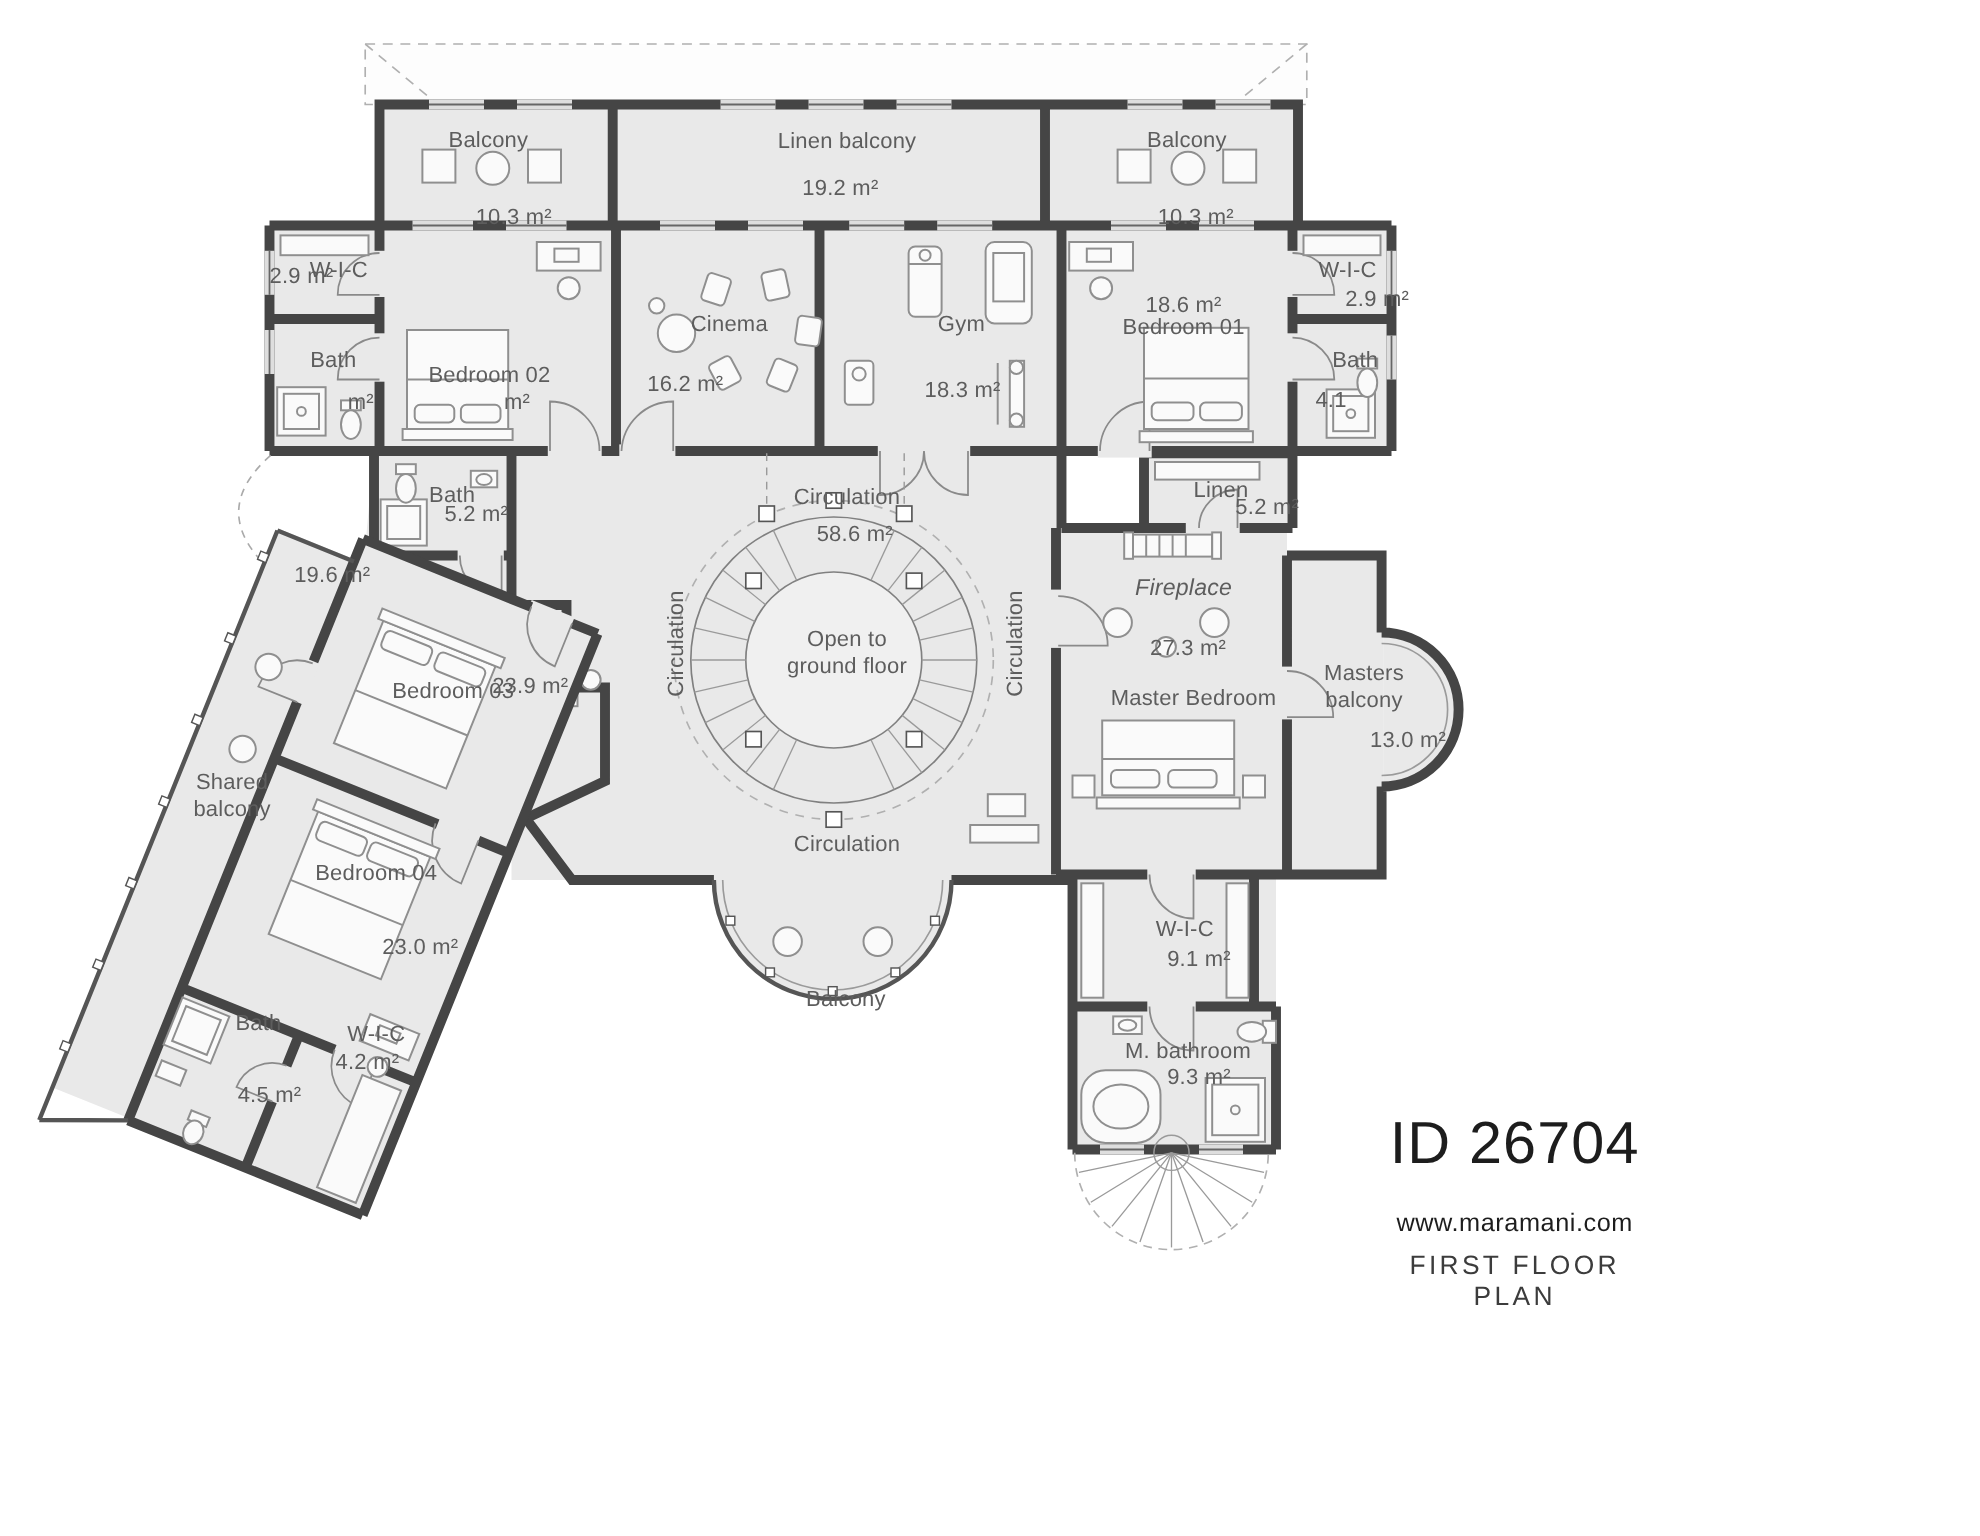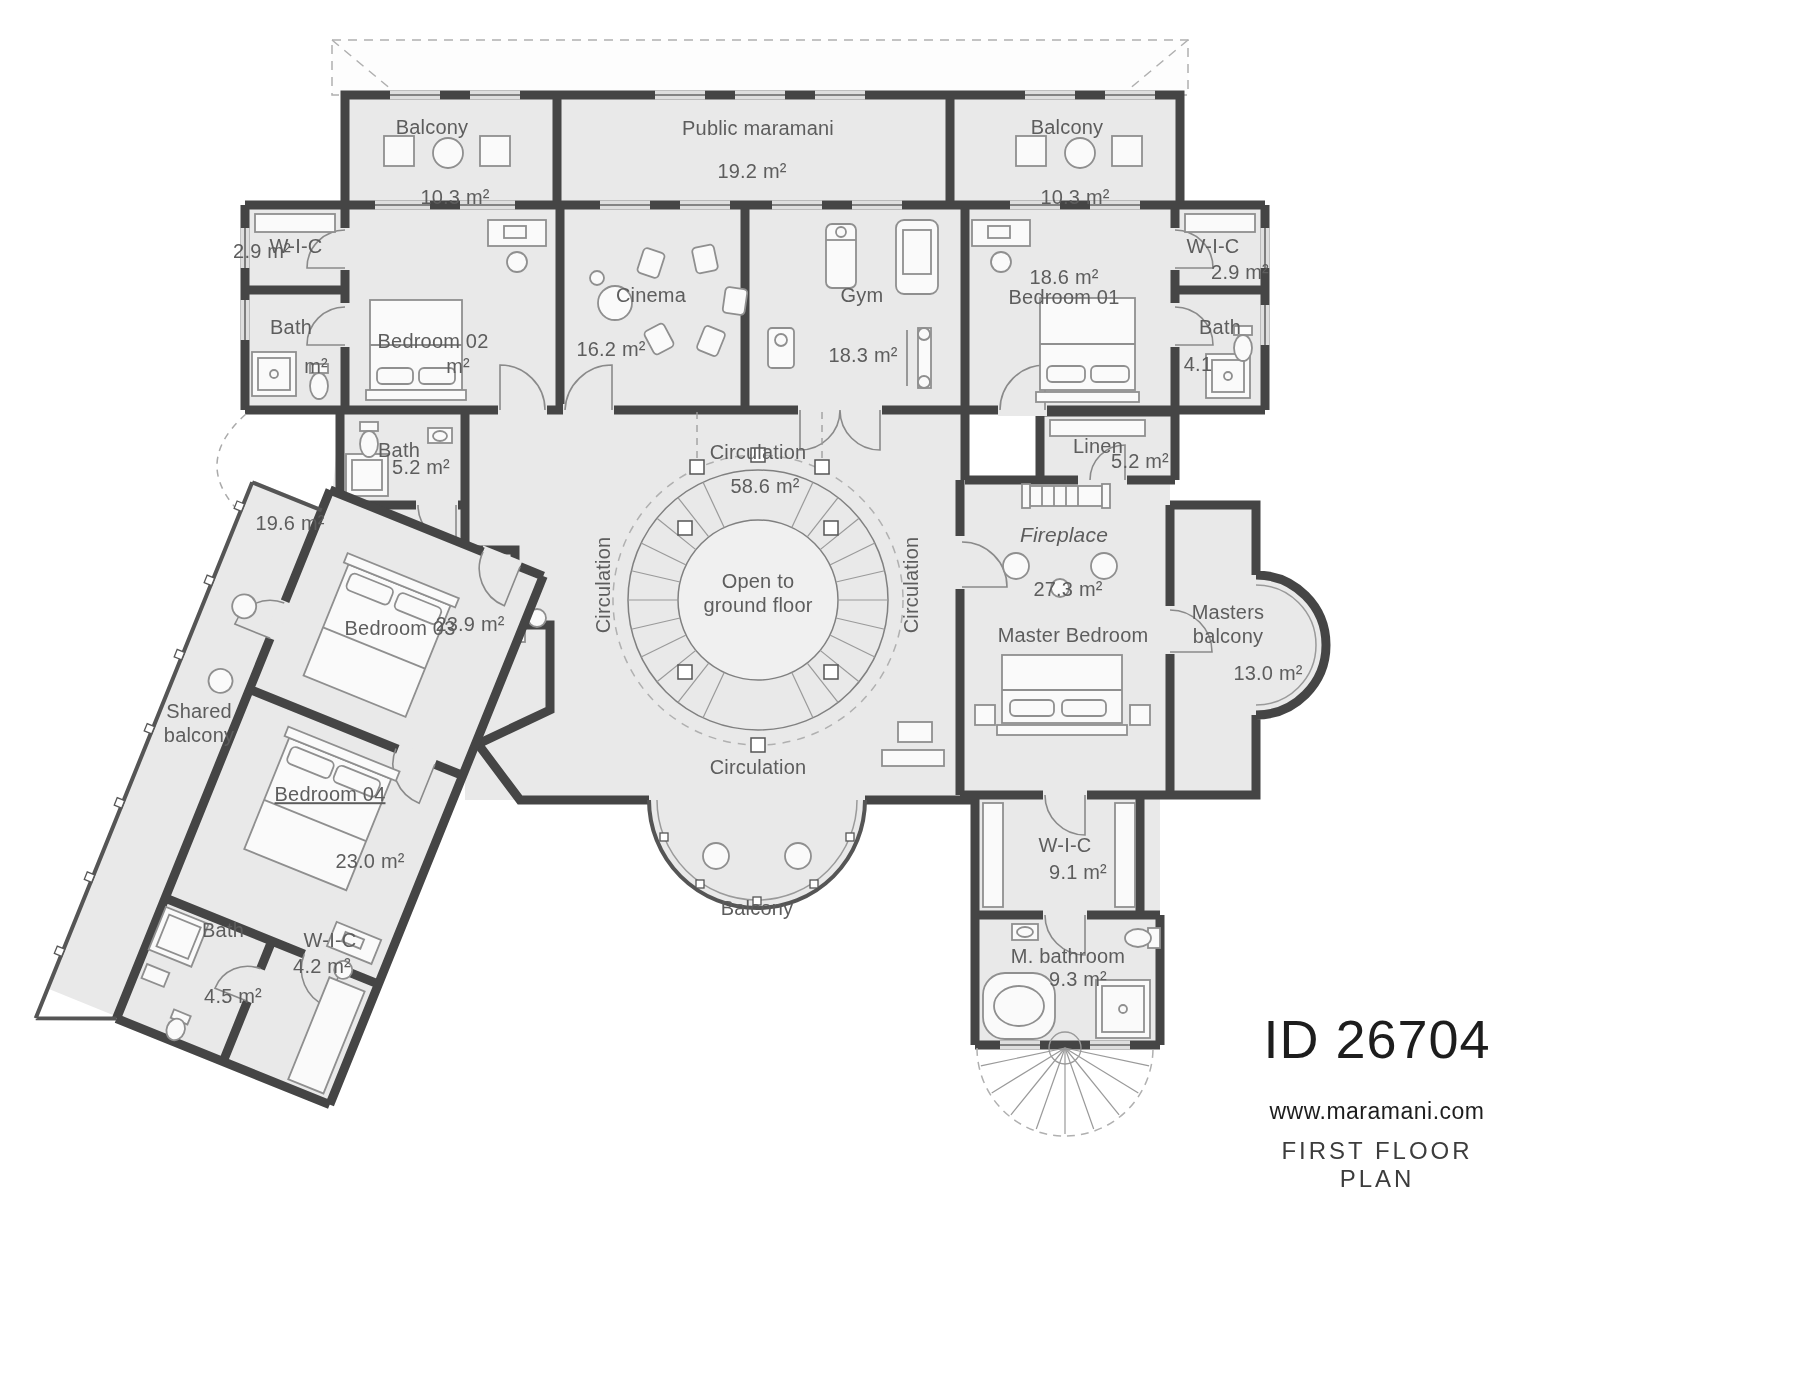--- a/index.html
+++ b/index.html
@@ -1,19 +1,19 @@
 <!DOCTYPE html>
 <html><head>
 <meta charset="utf-8">
 <style>
   html,body{margin:0;padding:0;background:#ffffff;}
   .stage{position:relative;width:1800px;height:1396px;background:#ffffff;overflow:hidden;
          font-family:"Liberation Sans", sans-serif;}
   .stage svg{position:absolute;left:0;top:0;}
-  #plan-labels{position:absolute;left:0;top:0;width:1516px;height:1396px;pointer-events:none;}
+  #plan-labels{position:absolute;left:12px;top:0;width:1516px;height:1396px;pointer-events:none;}
   .lbl{position:absolute;transform:translate(-50%,-50%);color:#5d5d5d;font-size:20px;
        line-height:1.18;text-align:center;white-space:pre-line;letter-spacing:.2px;}
   .lbl.rot{transform:translate(-50%,-50%) rotate(-90deg);}
   .lbl.it{font-style:italic;}
   #brand{position:absolute;left:1246px;top:1008px;width:262px;text-align:center;color:#1d1d1d;}
   #brand .brand-id{font-size:54px;letter-spacing:1px;}
   #brand .brand-site{font-size:23px;margin-top:28px;letter-spacing:.5px;}
   #brand .brand-plan{font-size:24px;margin-top:12px;letter-spacing:3px;color:#3c3c3c;}
 </style>
 </head>
@@ -437,21 +437,21 @@
       <g>
             <rect x="182" y="452" width="38" height="110"></rect>
           </g>
     </g>
   </g>
 </svg>
 
 <div id="plan-labels">
       <span class="lbl" style="left: 432px; top: 128px;">Balcony</span>
       <span class="lbl" style="left: 455px; top: 198px;">10.3 m²</span>
-      <span class="lbl" style="left: 758px; top: 129px;">Public maramani</span>
+      <span class="lbl" style="left: 758px; top: 129px;">Linen balcony</span>
       <span class="lbl" style="left: 752px; top: 172px;">19.2 m²</span>
       <span class="lbl" style="left: 1067px; top: 128px;">Balcony</span>
       <span class="lbl" style="left: 1075px; top: 198px;">10.3 m²</span>
       <span class="lbl" style="left: 296px; top: 247px;">W-I-C</span>
       <span class="lbl" style="left: 262px; top: 252px;">2.9 m²</span>
       <span class="lbl" style="left: 291px; top: 328px;">Bath</span>
       <span class="lbl" style="left: 316px; top: 367px;">m²</span>
       <span class="lbl" style="left: 433px; top: 296px; margin-top: 46px;">Bedroom 02</span>
       <span class="lbl" style="left: 458px; top: 367px;">m²</span>
       <span class="lbl" style="left: 651px; top: 296px;">Cinema</span>
@@ -478,21 +478,21 @@
       <span class="lbl" style="left: 1068px; top: 590px;">27.3 m²</span>
       <span class="lbl" style="left: 1073px; top: 636px;">Master Bedroom</span>
       <span class="lbl" style="left: 1228px; top: 625px;">Masters
 balcony</span>
       <span class="lbl" style="left: 1268px; top: 674px;">13.0 m²</span>
       <span class="lbl" style="left: 290px; top: 524px;">19.6 m²</span>
       <span class="lbl" style="left: 400px; top: 629px;">Bedroom 03</span>
       <span class="lbl" style="left: 470px; top: 625px;">23.9 m²</span>
       <span class="lbl" style="left: 199px; top: 724px;">Shared
 balcony</span>
-      <span class="lbl" style="left: 330px; top: 795px; text-decoration: underline;">Bedroom 04</span>
+      <span class="lbl" style="left: 330px; top: 795px;">Bedroom 04</span>
       <span class="lbl" style="left: 370px; top: 862px;">23.0 m²</span>
       <span class="lbl" style="left: 223px; top: 931px;">Bath</span>
       <span class="lbl" style="left: 233px; top: 949px; margin-top: 48px;">4.5 m²</span>
       <span class="lbl" style="left: 330px; top: 941px;">W-I-C</span>
       <span class="lbl" style="left: 322px; top: 967px;">4.2 m²</span>
       <span class="lbl" style="left: 758px; top: 768px;">Circulation</span>
       <span class="lbl" style="left: 757px; top: 909px;">Balcony</span>
       <span class="lbl" style="left: 1065px; top: 846px;">W-I-C</span>
       <span class="lbl" style="left: 1078px; top: 873px;">9.1 m²</span>
       <span class="lbl" style="left: 1068px; top: 957px;">M. bathroom</span>

